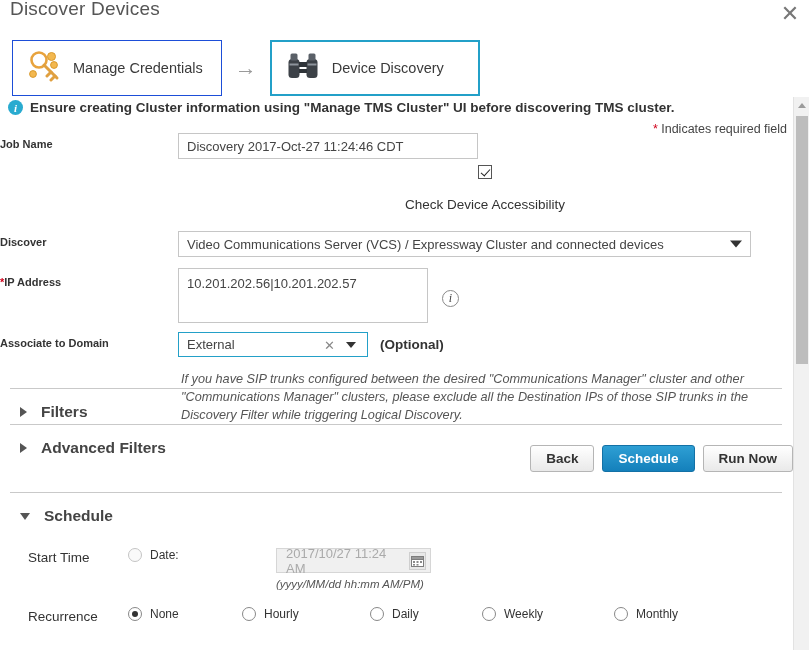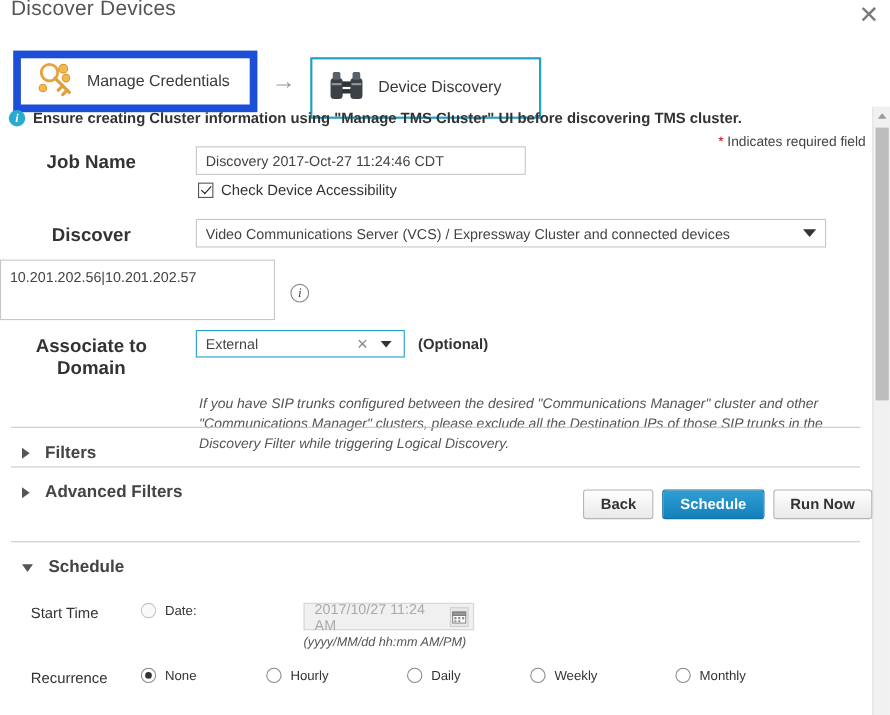--- a/index.html
+++ b/index.html
@@ -23,25 +23,25 @@
     position: absolute; right: 6px; top: 1px;
     width: 26px; height: 26px; cursor: pointer;
     display:flex; align-items:center; justify-content:center;
     color:#777; font-size:22px; line-height:1; font-weight:300;
   }
 
   
   .wizard { position:absolute; left:12px; top:40px; display:flex; align-items:center; }
   .wtab {
     height: 56px; min-width: 208px;
-    border: 7px solid #1d4ed8; background: #fff;
+    border: 1px solid #1d4ed8; background: #fff;
     display: flex; align-items: center; gap: 12px;
     padding: 0 18px 0 14px; cursor: pointer;
   }
-  .wtab.active { border: 2px solid #23a0c8; min-width: 210px; margin-top: 12px; }
+  .wtab.active { border: 2px solid #23a0c8; min-width: 210px; }
   .wtab .wlabel { font-size: 14.5px; color:#3a3a3a; white-space:nowrap; }
   .arrow-sep {
     width: 48px; text-align:center; color:#9a9a9a; font-size:22px; line-height:1;
     user-select:none;
   }
 
   
   .ico { flex:0 0 auto; display:block; }
 
   
@@ -79,35 +79,35 @@
   }
   .sb-thumb {
     position:absolute; top:19px; left:2px; width:12px; height:248px;
     background:#bdbdbd; cursor:pointer;
   }
 
   
   .form { position:absolute; left:0; top:133px; width:790px; }
   .row { display:flex; align-items:flex-start; margin-bottom:9px; }
   .lbl {
-    width:178px; text-align:center; padding-right:12px;
-    font-size:17px; font-weight:700; color:#333; padding-top:5px;
+    width:178px; text-align:left; padding-right:12px;
+    font-size:11px; font-weight:700; color:#333; padding-top:5px;
   }
   .lbl .star { color:#d0021b; font-weight:700; }
   .fld { flex:1; }
 
   input.text, .fauxinput {
     height:26px; border:1px solid #c6c6c6; background:#fff;
     font-size:13px; color:#444; padding:0 8px;
     font-family:"Liberation Sans", sans-serif;
     outline:none;
   }
   #job-name { width:300px; }
 
-  .cbrow { display:flex; align-items:center; gap:7px; margin:6px 0 10px 2px; }
+  .cbrow { display:flex; align-items:center; gap:18px; margin:6px 0 10px 2px;flex-direction:column; }
   .cbox {
     width:14px;height:14px;border:1px solid #555;background:#fff;
     position:relative; cursor:pointer; flex:0 0 auto;
   }
   .cbox.checked::after {
     content:""; position:absolute; left:3.5px; top:0.5px;
     width:4px;height:8px;border:solid #222;border-width:0 1.8px 1.8px 0;
     transform:rotate(42deg);
   }
   .cblabel { font-size:13.5px; color:#333; }
@@ -286,20 +286,23 @@
       <div class="lbl">Discover</div>
       <div class="fld">
         <div class="selectbox">
           <span class="sv">Video Communications Server (VCS) / Expressway Cluster and connected devices</span>
           <span class="caret"></span>
         </div>
       </div>
     </div>
 
     <div class="row" style="margin-top:11px;">
+      <div class="lbl" style="padding-top:8px;">
+        <span class="star">*</span><span>IP Address</span>
+      </div>
       <div class="fld">
         <div class="ipwrap">
           <textarea class="ip" style="">10.201.202.56|10.201.202.57</textarea>
           <span class="icircle">i</span>
         </div>
       </div>
     </div>
 
     <div class="row" style="margin-top:6px;">
       <div class="lbl">Associate to Domain</div>

